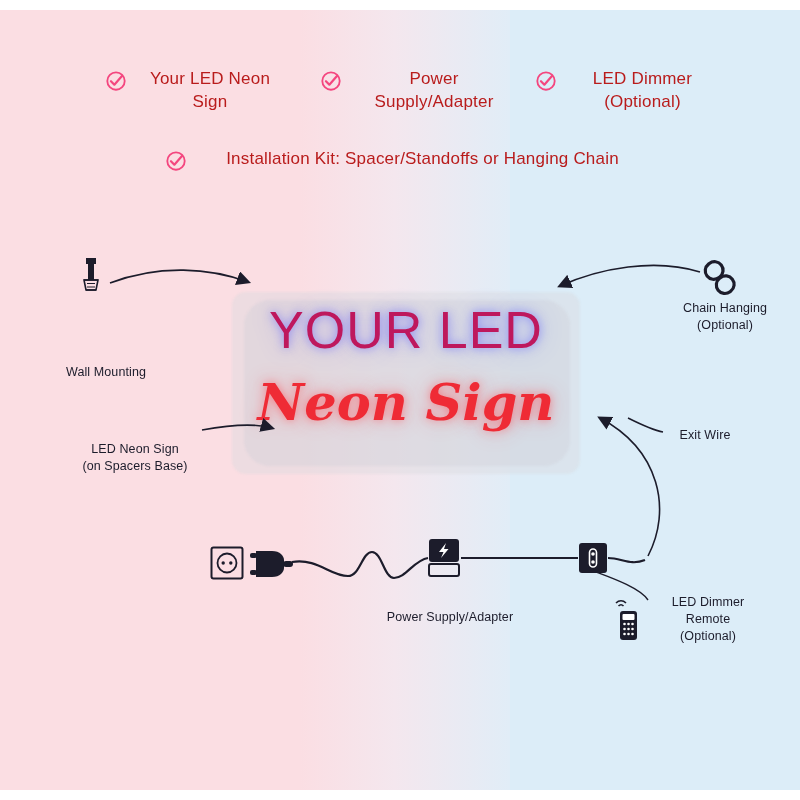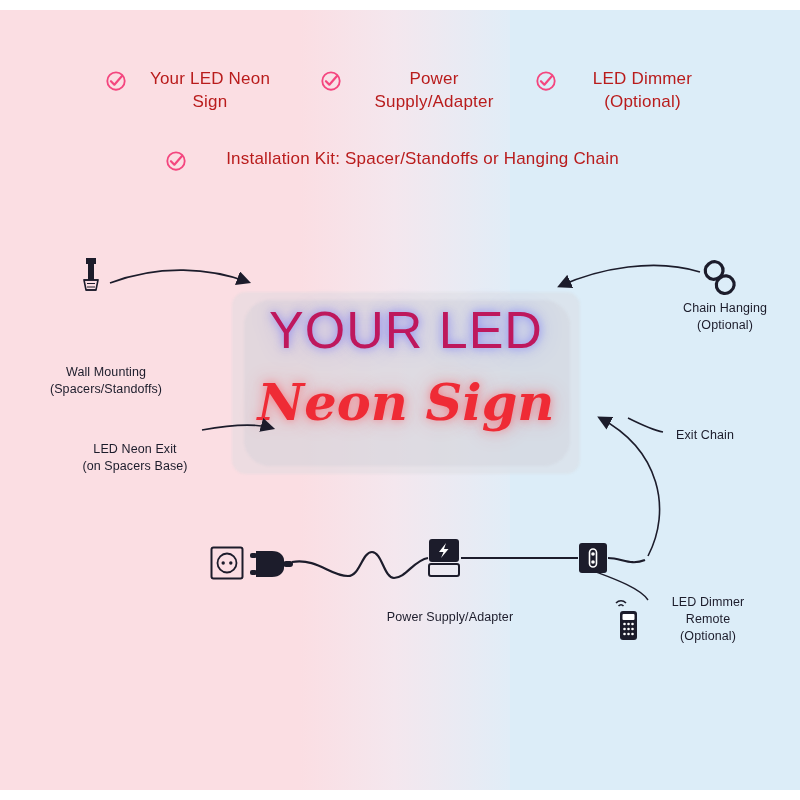--- a/index.html
+++ b/index.html
@@ -288,35 +288,34 @@
 
     <path d="M292 562 C 318 558, 330 576, 348 576 C 360 576, 362 552, 372 552 C 382 552, 384 578, 394 578 C 406 578, 414 560, 428 558" fill="none" stroke="#1c1c2b" stroke-width="2.2"></path>
 
     <path d="M461 558 L 578 558" fill="none" stroke="#1c1c2b" stroke-width="2.2"></path>
 
     <path d="M608 558 C 622 558, 630 566, 645 560" fill="none" stroke="#1c1c2b" stroke-width="2.2"></path>
   </svg>
 
   <div class="ann" style="left:16px; top:320px; width:180px;margin-top:44px;">
     <div>Wall Mounting</div>
-    <div>(Spacers/Standoffs)</div>
   </div>
 
   <div class="ann" style="left:645px; top:300px; width:160px;">
     <div>Chain Hanging</div>
     <div>(Optional)</div>
   </div>
 
   <div class="ann" style="left:55px; top:441px; width:160px;">
-    <div>LED Neon Exit</div>
+    <div>LED Neon Sign</div>
     <div>(on Spacers Base)</div>
   </div>
 
   <div class="ann" style="left:660px; top:427px; width:90px;">
-    <div>Exit Chain</div>
+    <div>Exit Wire</div>
   </div>
 
   <div class="ann" style="left:350px; top:609px; width:200px;">
     <div>Power Supply/Adapter</div>
   </div>
 
   <div class="ann" style="left:643px; top:594px; width:130px;">
     <div>LED Dimmer</div>
     <div>Remote</div>
     <div>(Optional)</div>

